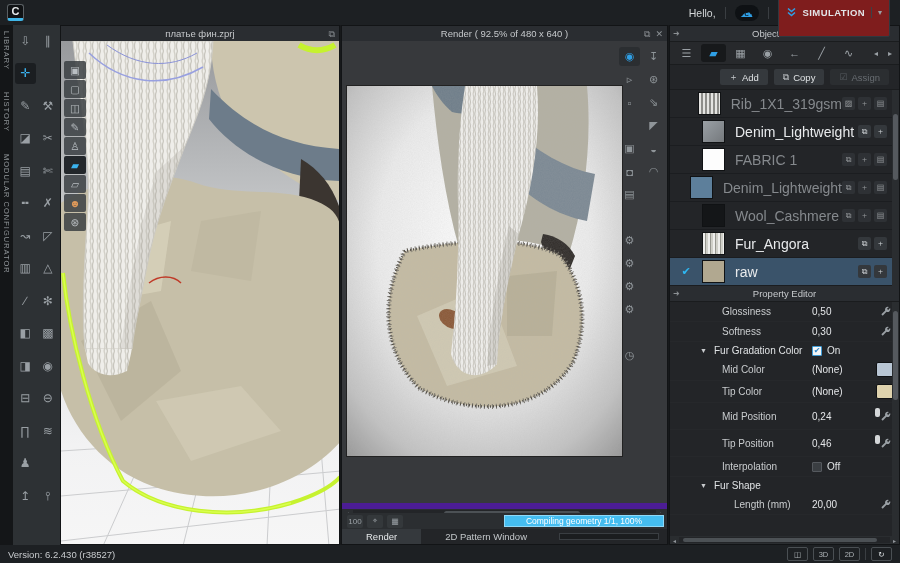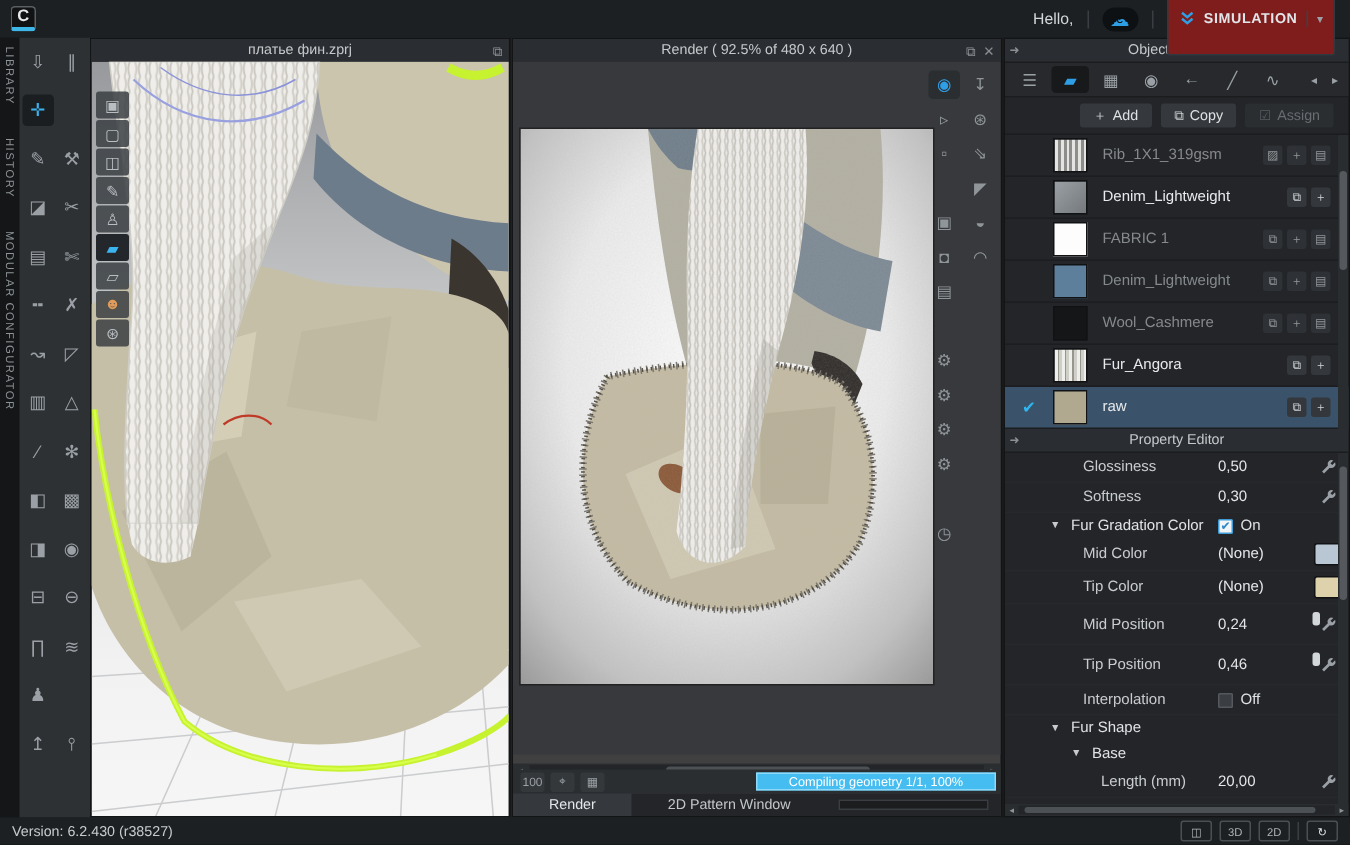--- a/index.html
+++ b/index.html
@@ -22,21 +22,21 @@
   
   #leftrail{position:absolute;left:0;top:25px;width:13px;height:520px;background:#141618;display:flex;flex-direction:column;align-items:center;padding-top:6px;box-sizing:border-box;gap:22px;}
   .railitem{writing-mode:vertical-rl;font-size:7.5px;letter-spacing:1px;color:#8f9498;white-space:nowrap;cursor:pointer;}
   
   #lefttoolbar{position:absolute;left:13px;top:25px;width:47px;height:520px;background:#2d3134;display:flex;justify-content:space-evenly;padding-top:5px;box-sizing:border-box;}
   .iconcol{display:flex;flex-direction:column;gap:11.5px;align-items:center;}
   .iconslot{width:21px;height:21px;display:flex;align-items:center;justify-content:center;font-size:12px;color:#9aa0a5;border-radius:3px;cursor:pointer;}
   .iconslot.active{background:#1b1e21;color:#3bb3ef;}
   .iconslot.blank{visibility:hidden;}
   
-  .window{position:absolute;top:25px;background:#404040;border:1px solid #121416;box-sizing:border-box;}
+  .window{position:absolute;top:25px;background:#4c1d95;border:1px solid #121416;box-sizing:border-box;}
   .titlebar{height:15px;background:#2a2d31;display:flex;align-items:center;justify-content:center;position:relative;font-size:9.5px;color:#c6c9cc;border-bottom:1px solid #1a1c1e;}
   .titlebar .wbtns{position:absolute;right:4px;top:0;display:flex;gap:5px;height:15px;align-items:center;}
   .wicon{font-size:9px;color:#8b9094;cursor:pointer;line-height:10px;}
   
   #win3d{left:60px;width:280px;height:520px;}
   #view3d{position:absolute;left:0;top:15px;right:0;bottom:0;overflow:hidden;cursor:grab;}
   #vtoolbar{position:absolute;left:3px;top:20px;width:25px;display:flex;flex-direction:column;gap:1px;z-index:5;}
   #vtoolbar .iconslot{width:22px;height:18px;background:rgba(58,62,66,.85);border-radius:2px;font-size:10.5px;color:#b9bec2;}
   #vtoolbar .iconslot.active{background:#23272b;color:#3bb3ef;}
   #vtoolbar .iconslot.warm{color:#e09a5a;}
@@ -79,21 +79,21 @@
   .fabricrow.selected{background:#3a536a;}
   .fcheck{width:32px;text-align:center;font-size:11px;color:#2eb7f2;}
   .thumb{width:21px;height:21px;border:1px solid #101214;flex:none;margin-right:10px;}
   .thumb.rib{background:repeating-linear-gradient(90deg,#e4e4e2 0 2px,#8d8d8a 2px 4px);}
   .thumb.denim_gray{background:linear-gradient(135deg,#9aa0a5,#75797d);}
   .thumb.white{background:#fdfdfd;}
   .thumb.denim_blue{background:#5d7f9b;}
   .thumb.wool_black{background:#141618;}
   .thumb.fur{background:repeating-linear-gradient(90deg,#eeeeec 0 2px,#96968f 2px 3px,#cfcfc8 3px 5px);}
   .thumb.raw_tan{background:#b1a890;}
-  .fname{font-size:10px;color:#e8eaec;}
+  .fname{font-size:14px;color:#e8eaec;}
   .fabricrow.dim .fname{color:#85898d;}
   .factions{margin-left:auto;display:flex;gap:3px;}
   .fact{width:13px;height:13px;background:#34383c;border-radius:2px;display:flex;align-items:center;justify-content:center;font-size:8px;color:#cfd3d6;cursor:pointer;}
   .fabricrow.dim .fact{opacity:.65;}
   .vscroll{position:absolute;right:0;top:0;bottom:0;width:7px;background:#2a2d30;}
   .vthumb{position:absolute;left:1px;right:1px;background:#55595e;border-radius:3px;}
   
   #pebody{flex:1;position:relative;overflow:hidden;padding-right:1px;}
   .prow{display:flex;align-items:center;height:19px;border-bottom:1px solid #26282b;padding-right:2px;}
   .prow.group{height:17px;border-bottom:none;}
@@ -538,26 +538,20 @@
         <span class="cb off">✔</span>
         <span class="cbtext">Off</span>
       </span>
     </div>
     <div class="prow group">
       <span class="plabel g g1">
           <span class="tri">▼</span>
           <span>Fur Shape</span>
         </span>
     </div>
-    <div class="prow group">
-      <span class="plabel g g2">
-          <span class="tri">▼</span>
-          <span>Base</span>
-        </span>
-    </div>
     <div class="prow lenrow">
       <span class="plabel lv4">Length (mm)</span>
       <span class="pvalue">20,00</span>
       <span class="pw">
           <svg width="11" height="11" viewBox="0 0 12 12">
             <path d="M11 2.3 8.9 4.4 7.6 3.1 9.7 1a3 3 0 0 0-4 3.9L1.5 9.1l1.4 1.4 4.2-4.2A3 3 0 0 0 11 2.3Z" fill="#9aa0a5"></path>
           </svg>
         </span>
     </div>
     <div class="vscroll">

